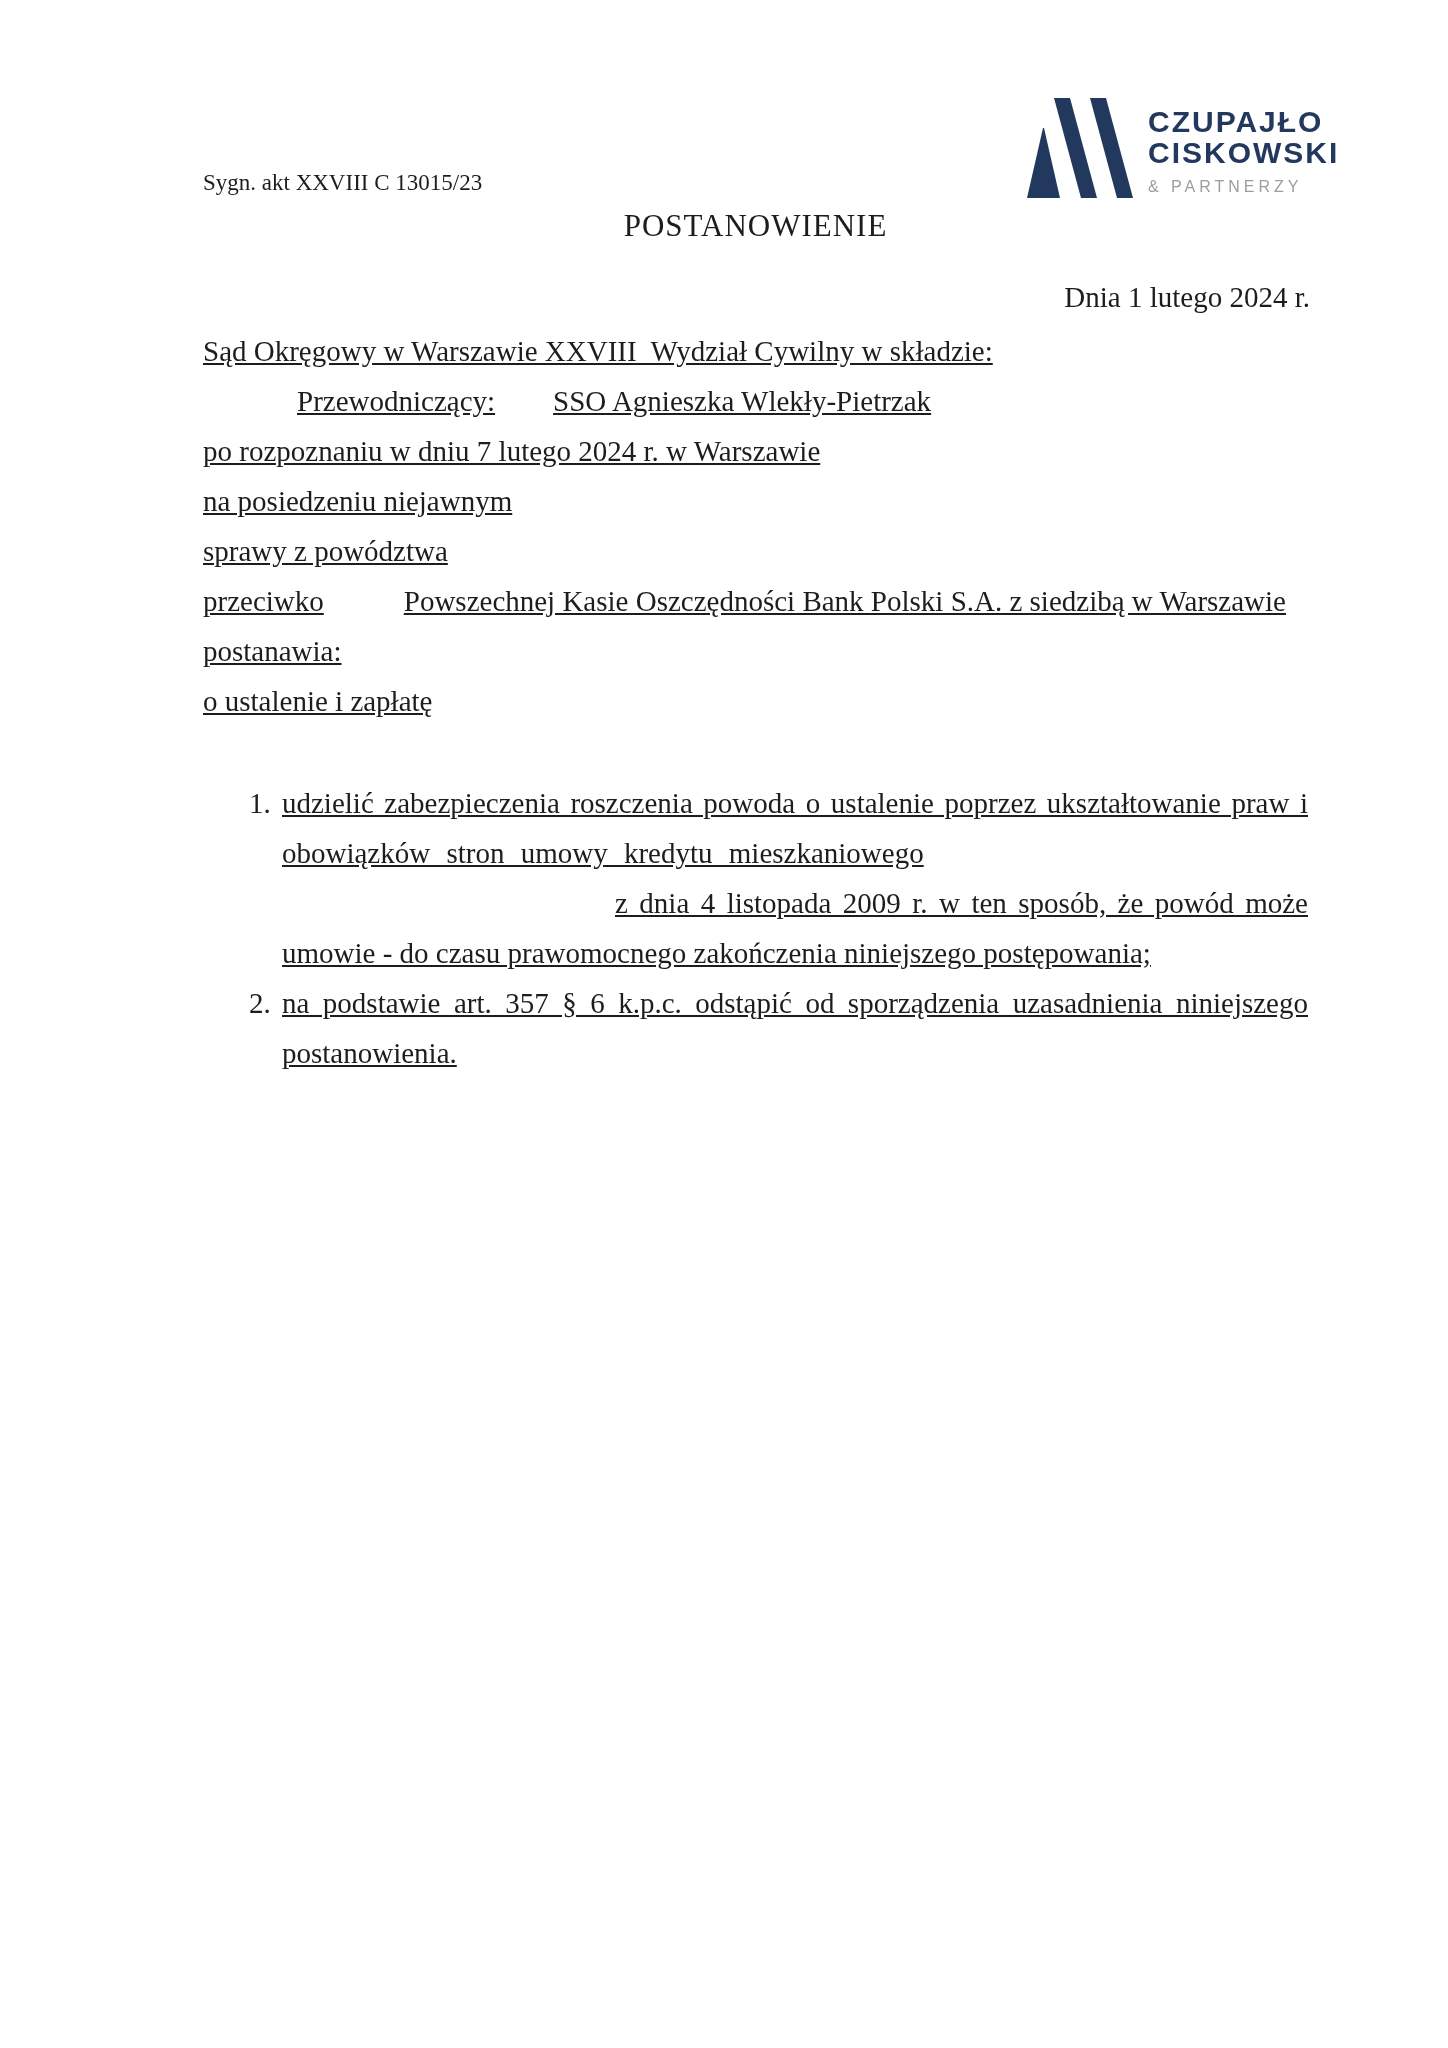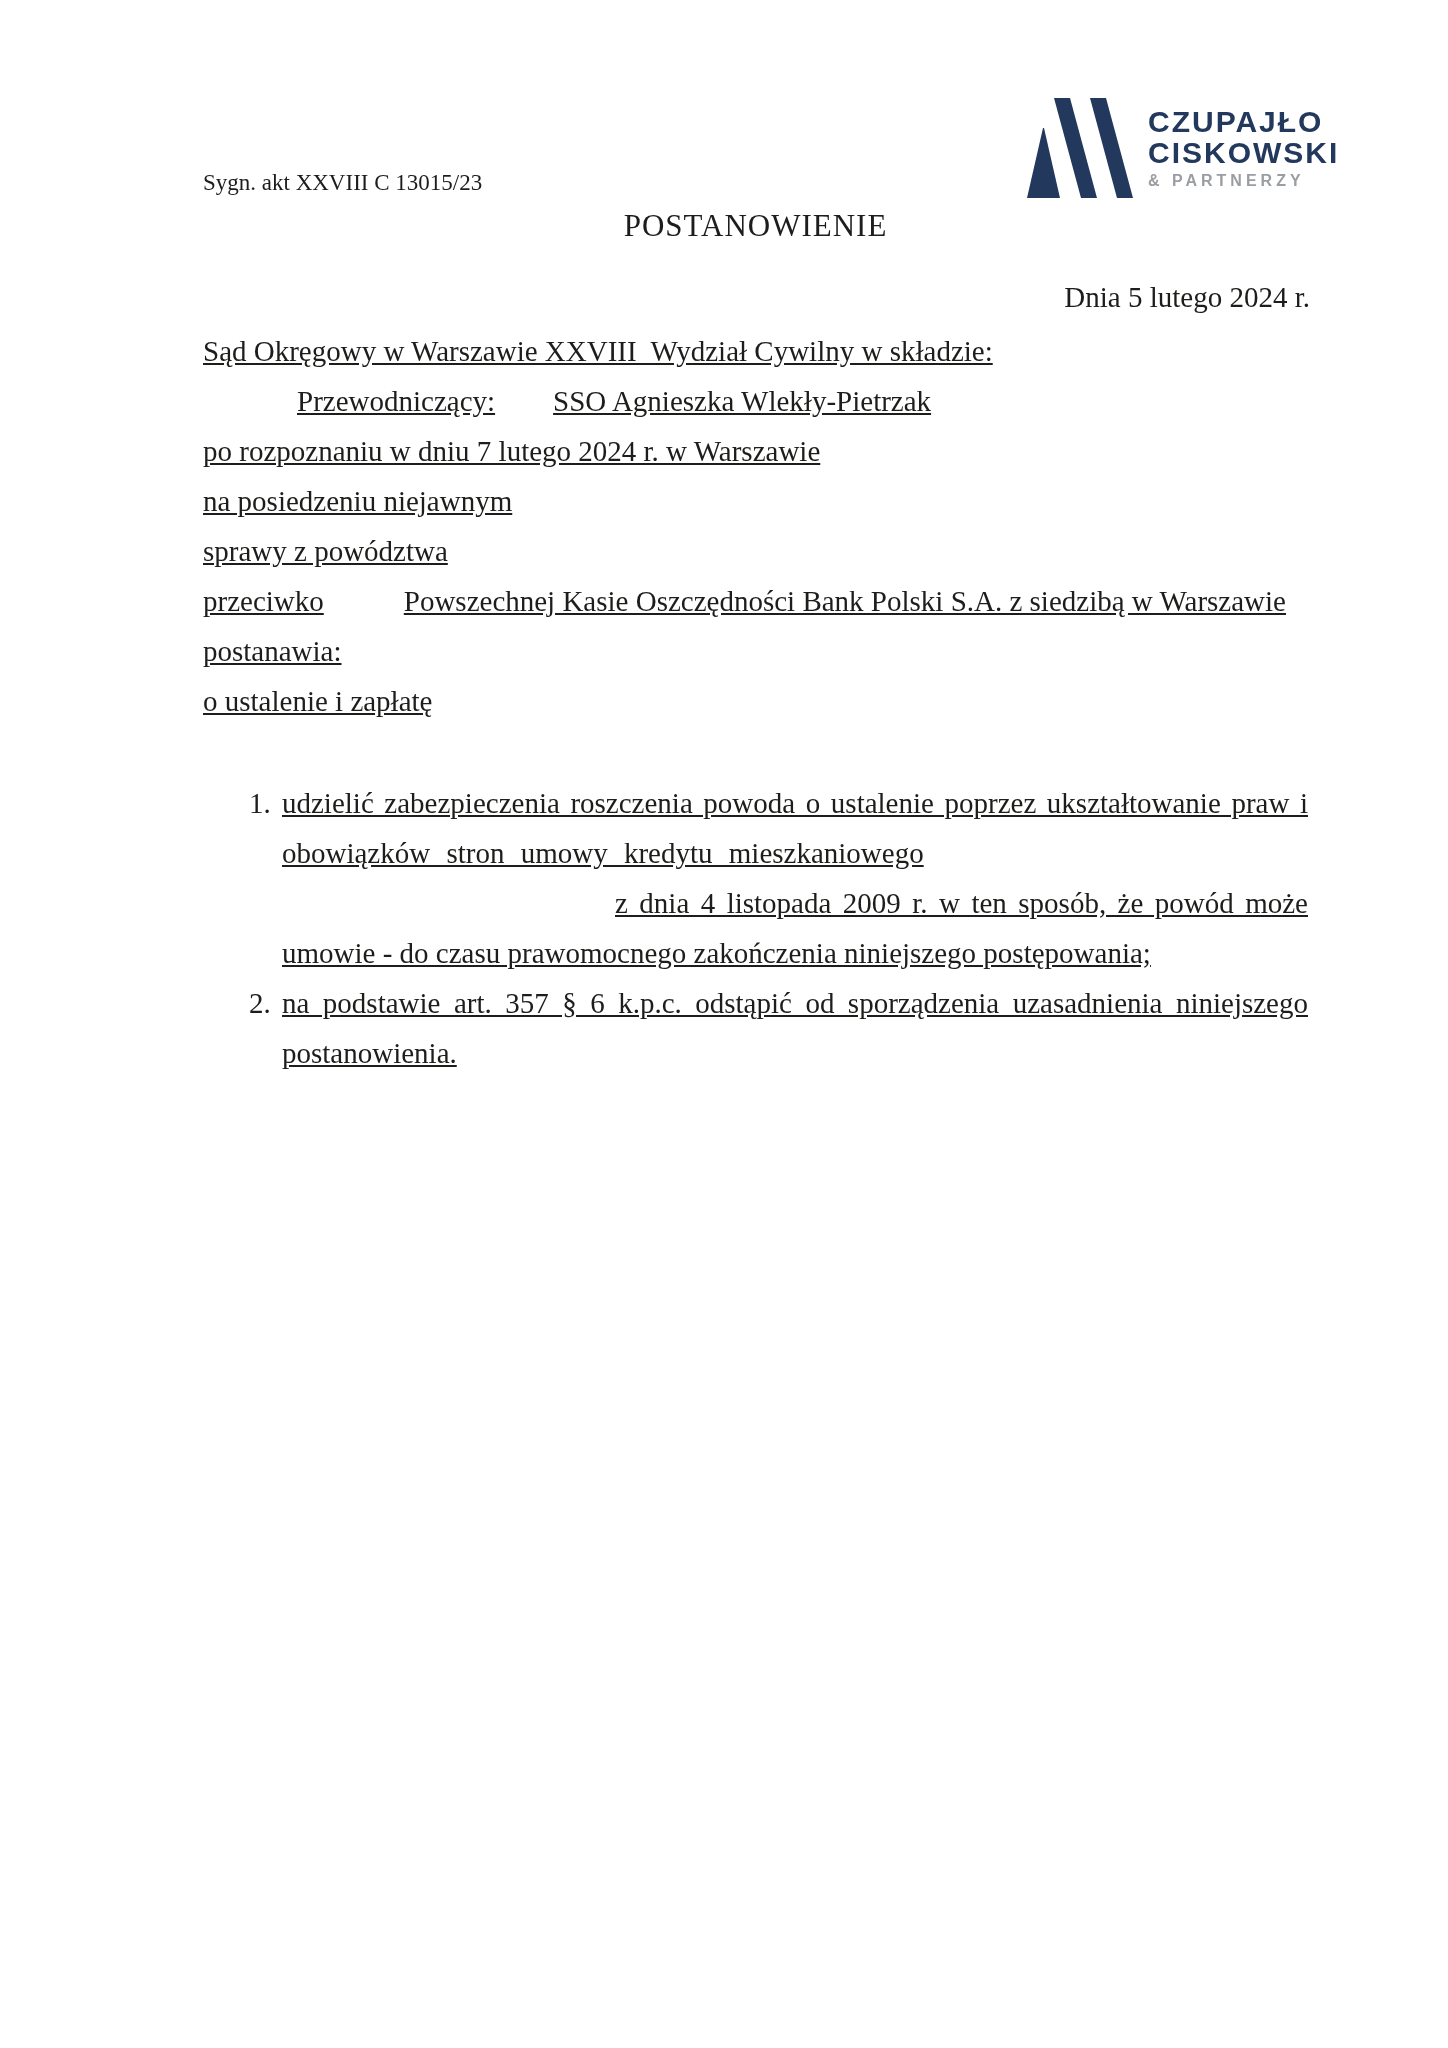--- a/index.html
+++ b/index.html
@@ -37,23 +37,23 @@
   .logo-text { padding-top: 8px; font-family: "Liberation Sans", sans-serif; }
   .logo-name {
     font-size: 30px;
     line-height: 31px;
     font-weight: 700;
     letter-spacing: 2px;
     color: var(--navy, #22385c);
     white-space: pre;
   }
   .logo-sub {
-    margin-top: 4px;
+    margin-top: 10px;
     font-size: 16px;
-    font-weight: 700;
+    font-weight: 400;
     letter-spacing: 4px;
     color: var(--gray, #9a9da1);
     white-space: pre;
   }
 
   .doc-title {
     position: absolute;
     left: 203px;
     top: 208px;
     width: 1105px;
@@ -118,21 +118,21 @@
     </div>
     <div class="logo-text">
       <div class="logo-name">CZUPAJŁO</div>
       <div class="logo-name">CISKOWSKI</div>
       <div class="logo-sub">&amp; PARTNERZY</div>
     </div>
   </div>
 
   <div class="doc-title">POSTANOWIENIE</div>
 
-  <div class="doc-date">Dnia 5 lutego 2024 r.</div>
+  <div class="doc-date">Dnia 1 lutego 2024 r.</div>
 
   <div class="body-block">
 
     <div class="line keep-spaces">Sąd Okręgowy w Warszawie XXVIII  Wydział Cywilny w składzie:</div>
 
     <div class="line indent-presiding">
       <span class="presiding-label">Przewodniczący:</span><span>SSO Agnieszka Wlekły-Pietrzak</span>
     </div>
 
     <div class="line">po rozpoznaniu w dniu 7 lutego 2024 r. w Warszawie</div>

